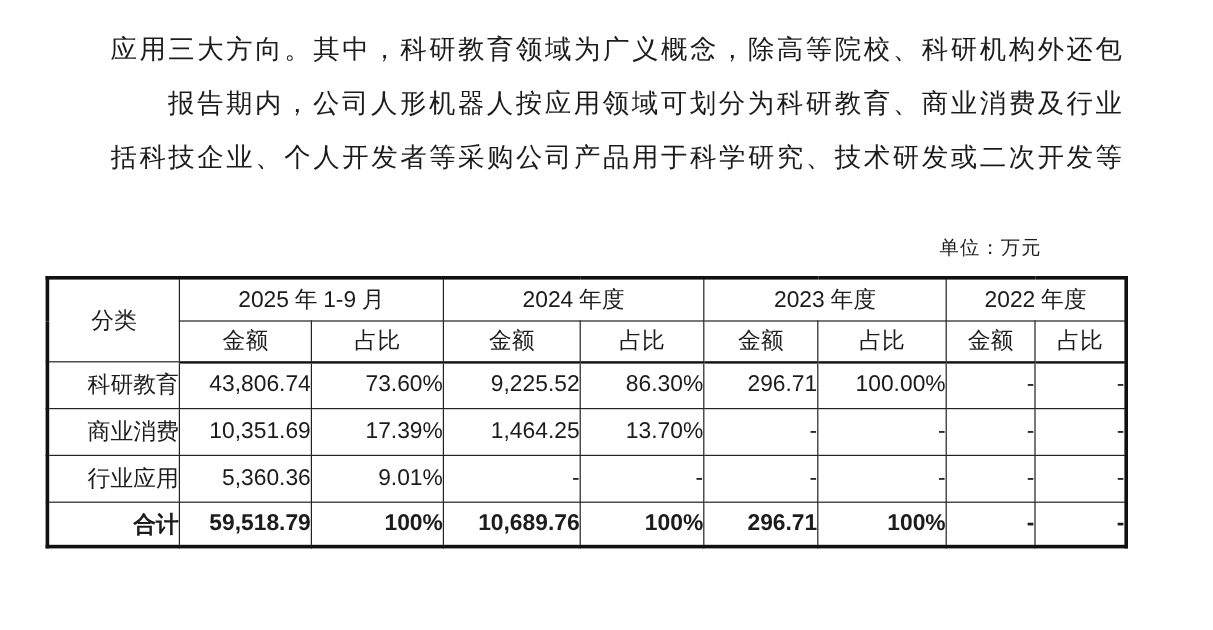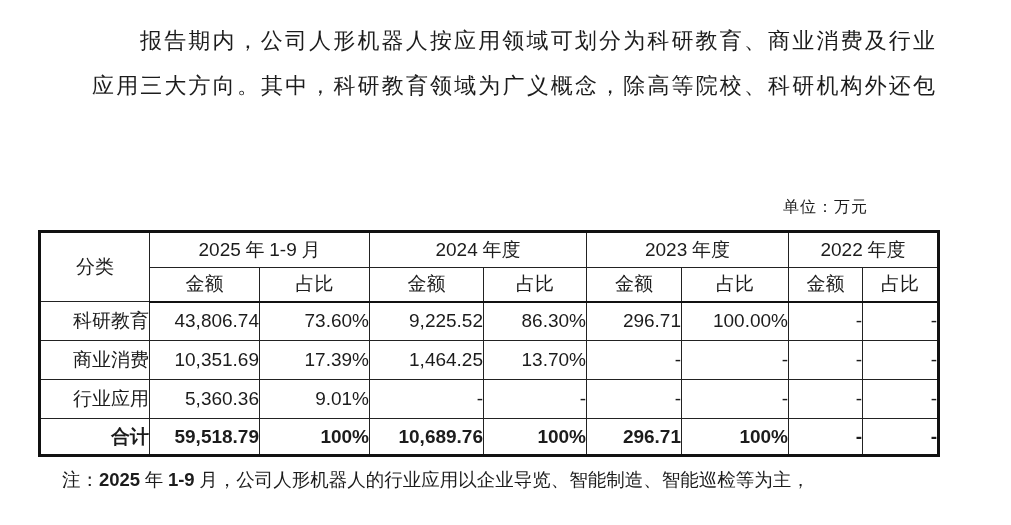--- a/index.html
+++ b/index.html
@@ -55,22 +55,23 @@
   .note{
     position:absolute;left:62px;top:466px;width:930px;
     font-size:18.5px;line-height:27px;
   }
   .note .bnum{font-weight:bold;}
 </style>
 </head>
 <body>
 
 <div class="para">
+  <div class="jline">应用三大方向。其中，科研教育领域为广义概念，除高等院校、科研机构外还包</div>
   <div class="jline indent">报告期内，公司人形机器人按应用领域可划分为科研教育、商业消费及行业</div>
-  <div class="jline">应用三大方向。其中，科研教育领域为广义概念，除高等院校、科研机构外还包</div>
+  <div class="jline">括科技企业、个人开发者等采购公司产品用于科学研究、技术研发或二次开发等</div>
 </div>
 
 <div class="unit">单位：万元</div>
 
 <table class="rev">
   <colgroup>
     <col style="width:110px">
       <col style="width:110px">
       <col style="width:110px">
     <col style="width:114px">
@@ -141,14 +142,13 @@
       <td class="val">100%</td>
       <td class="val">296.71</td>
       <td class="val">100%</td>
       <td class="val">-</td>
       <td class="val">-</td>
     </tr>
   </tbody>
 </table>
 
 <div class="note">
-  <div><span>注：</span><span class="bnum">2025</span><span> 年 </span><span class="bnum">1-9</span><span> 月，公司人形机器人的行业应用以企业导览、智能制造、智能巡检等为主，</span></div>
 </div>
 
 </body></html>

